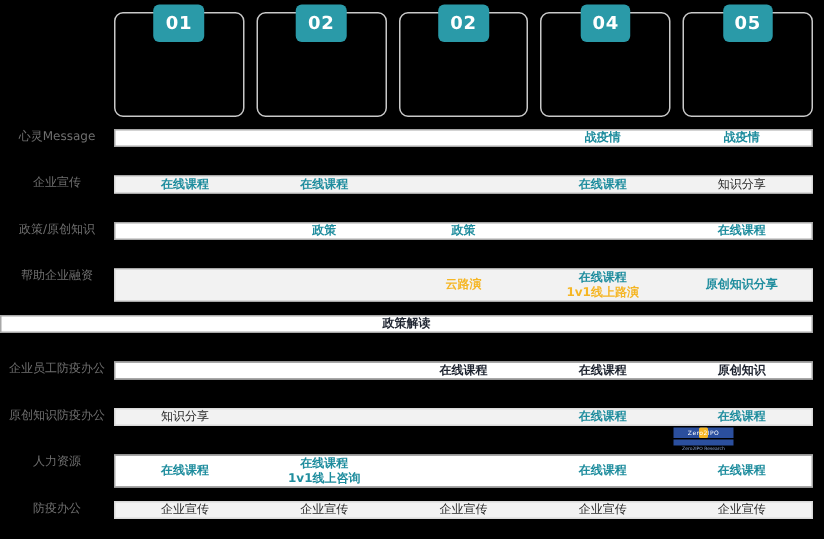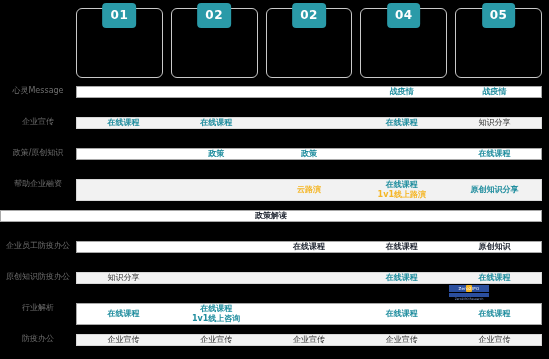--- a/index.html
+++ b/index.html
@@ -294,21 +294,21 @@
         <div class="cell">
           <div class="line t-teal">在线课程</div>
         </div>
         <div class="cell">
           <div class="line t-teal">在线课程</div>
         </div>
       </div>
     </div>
     <div class="matrix-row dark">
       <div class="row-label">
-        <div>行业解析</div>
+        <div>人力资源</div>
       </div>
       <div class="row-cells">
         <div class="cell">
           <div class="line t-teal">在线课程</div>
         </div>
         <div class="cell">
           <div class="line t-teal">在线课程</div>
           <div class="line t-teal">1v1线上咨询</div>
         </div>
         <div class="cell"></div>

